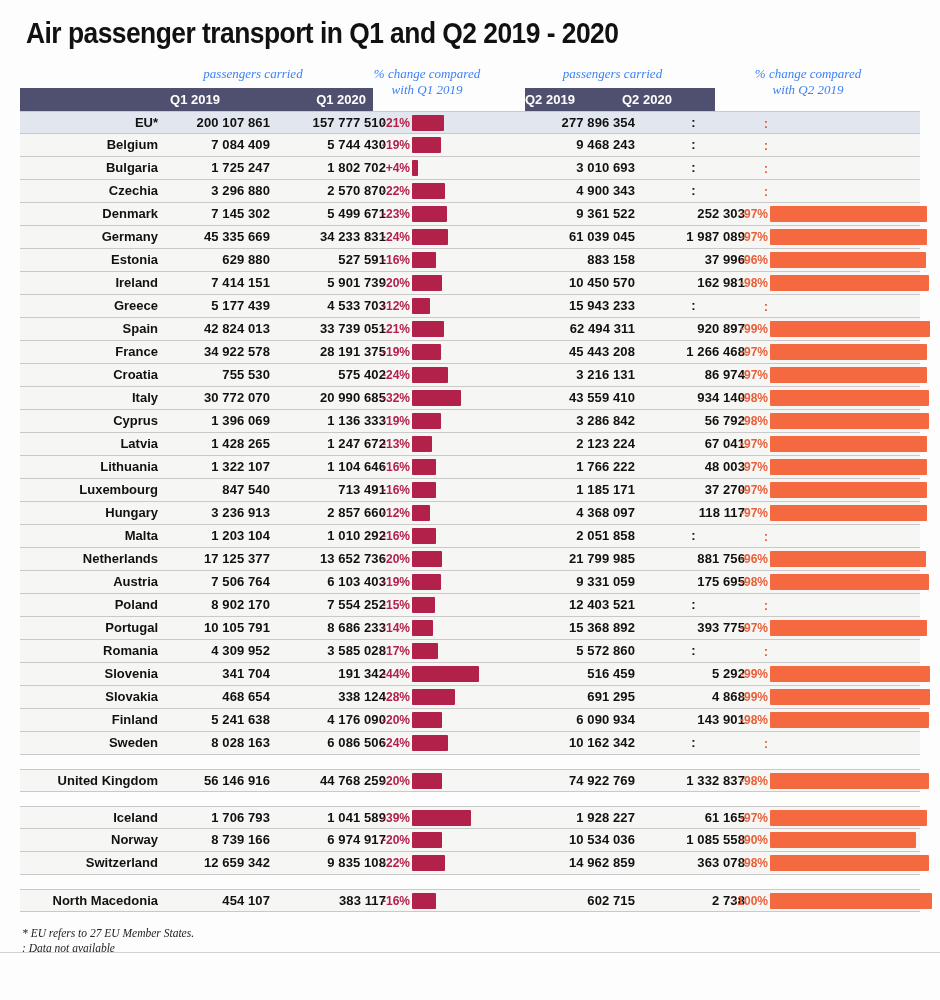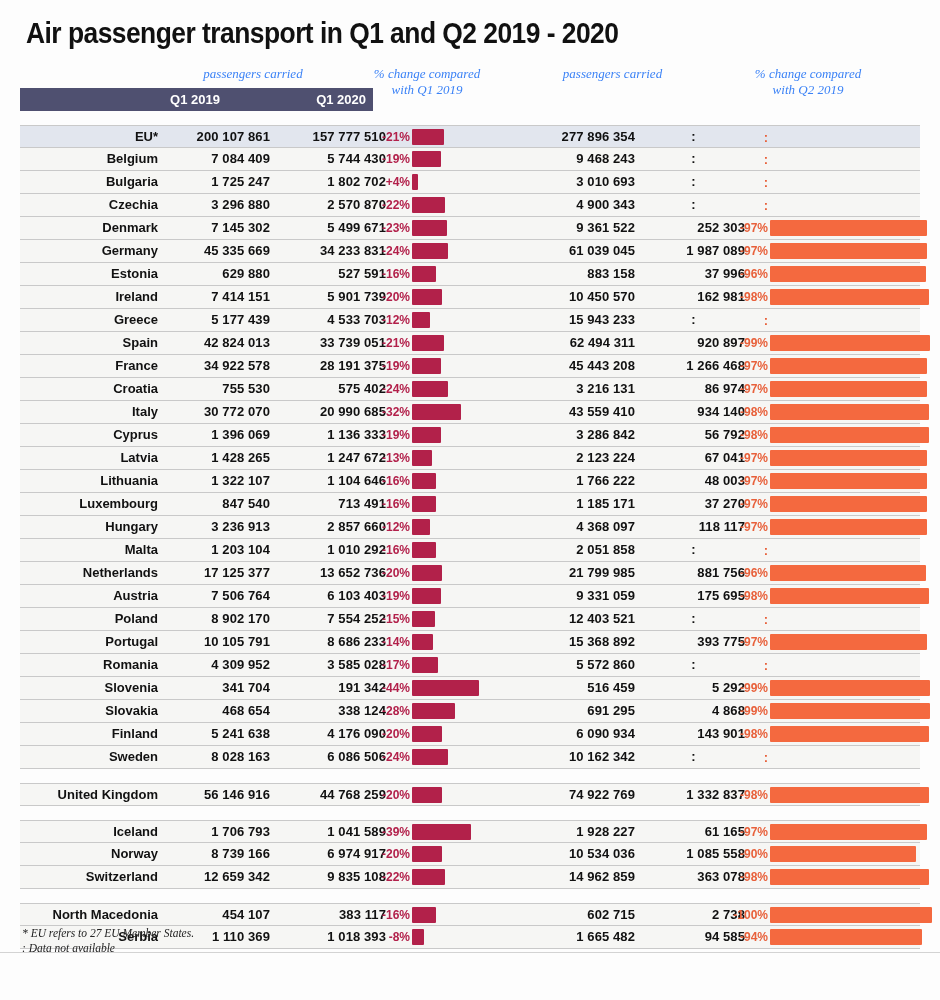--- a/index.html
+++ b/index.html
@@ -34,21 +34,21 @@
     background: #4f5070;
   }
   .hdr-band span {
     position: absolute; top: 4px;
     font-family: "Liberation Sans", sans-serif;
     font-size: 13px; font-weight: 700; color: #ffffff;
     white-space: nowrap;
   }
 
   
-  .tbl { position: absolute; left: 0; top: 125px; width: 857px; }
+  .tbl { position: absolute; left: 0; top: 111px; width: 857px; }
   .grp { width: 940px; }
   .grp-gap { height: 14px; width: 940px; background: #fdfdfd; }
 
   .row {
     position: relative; height: 23px; width: 900px; margin-left: 20px;
     background: #f6f6f4;
     border-bottom: 1px solid #c9c9c9;
   }
   .row.first { border-top: 1px solid #c9c9c9; }
   .row.eu { background: #e2e6ee; }
@@ -141,20 +141,24 @@
     <div class="hdr-italic" style="left:690px; top:0; width:236px;">
       <span>% change compared</span><br>
       <span>with Q2 2019</span>
     </div>
 
     <div class="hdr-band" style="left:20px; width:353px;">
       <span style="left:120px; width:110px; text-align:center;">Q1 2019</span>
       <span style="left:236px; width:110px; text-align:right;">Q1 2020</span>
     </div>
 
+    <div class="hdr-band" style="left:525px; width:190px;">
+      <span style="left:0px; width:90px; text-align:left;">Q2 2019</span>
+      <span style="left:97px; width:90px; text-align:left;">Q2 2020</span>
+    </div>
   </div>
 
   <div class="tbl" id="table-body">
       <div class="grp">
         <div class="row first eu">
           <div class="c-country">EU*</div>
           <div class="c-num c-q1a">200 107 861</div>
           <div class="c-num c-q1b">157 777 510</div>
           <div class="c-pct c-pct1">-21%</div>
           <div class="bar q1" style="width: 32px;"></div>
@@ -508,31 +512,20 @@
           <div class="c-country">North Macedonia</div>
           <div class="c-num c-q1a">454 107</div>
           <div class="c-num c-q1b">383 117</div>
           <div class="c-pct c-pct1">-16%</div>
           <div class="bar q1" style="width: 24px;"></div>
           <div class="c-num c-q2a">602 715</div>
           <div class="c-num c-q2b">2 738</div>
           <div class="c-pct c-pct2">-100%</div>
           <div class="bar q2" style="width: 162px;"></div>
         </div>
-        <div class="row">
-          <div class="c-country">Serbia</div>
-          <div class="c-num c-q1a">1 110 369</div>
-          <div class="c-num c-q1b">1 018 393</div>
-          <div class="c-pct c-pct1">-8%</div>
-          <div class="bar q1" style="width: 12px;"></div>
-          <div class="c-num c-q2a">1 665 482</div>
-          <div class="c-num c-q2b">94 585</div>
-          <div class="c-pct c-pct2">-94%</div>
-          <div class="bar q2" style="width: 152px;"></div>
-        </div>
       </div>
     </div>
 
   <div class="notes">
     <div>* EU refers to 27 EU Member States.</div>
     <div>: Data not available</div>
   </div>
 
   <div class="hr-bottom"></div>
 

